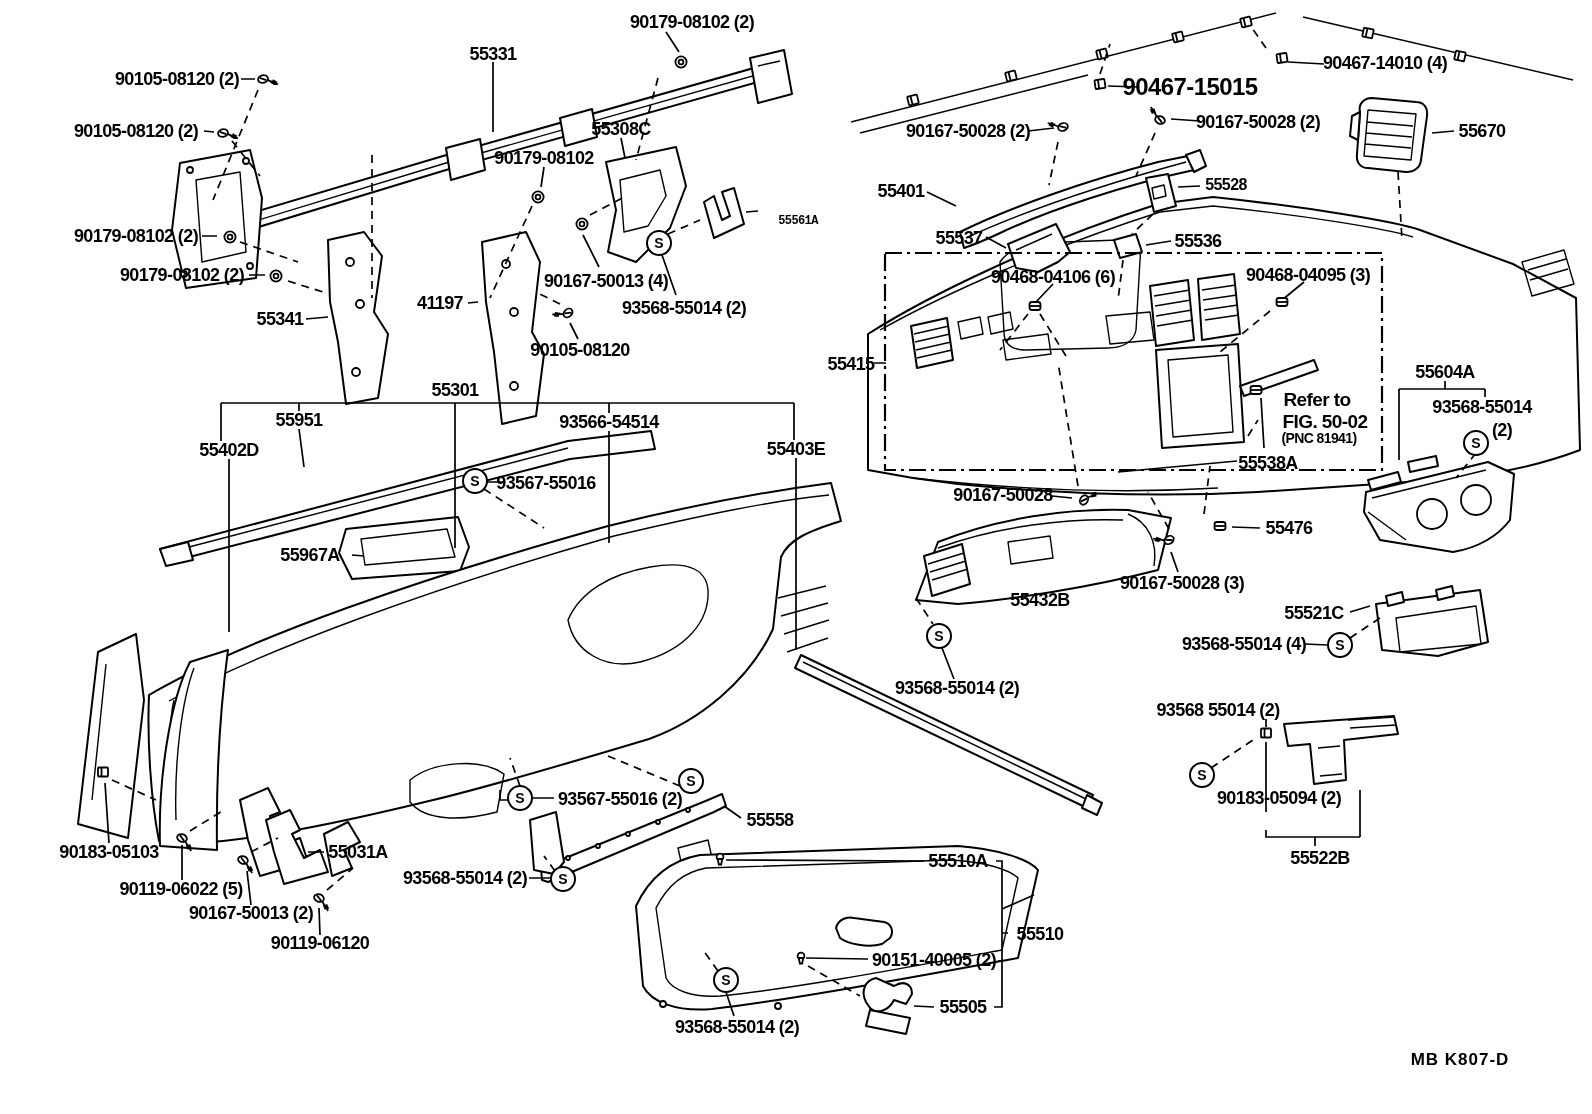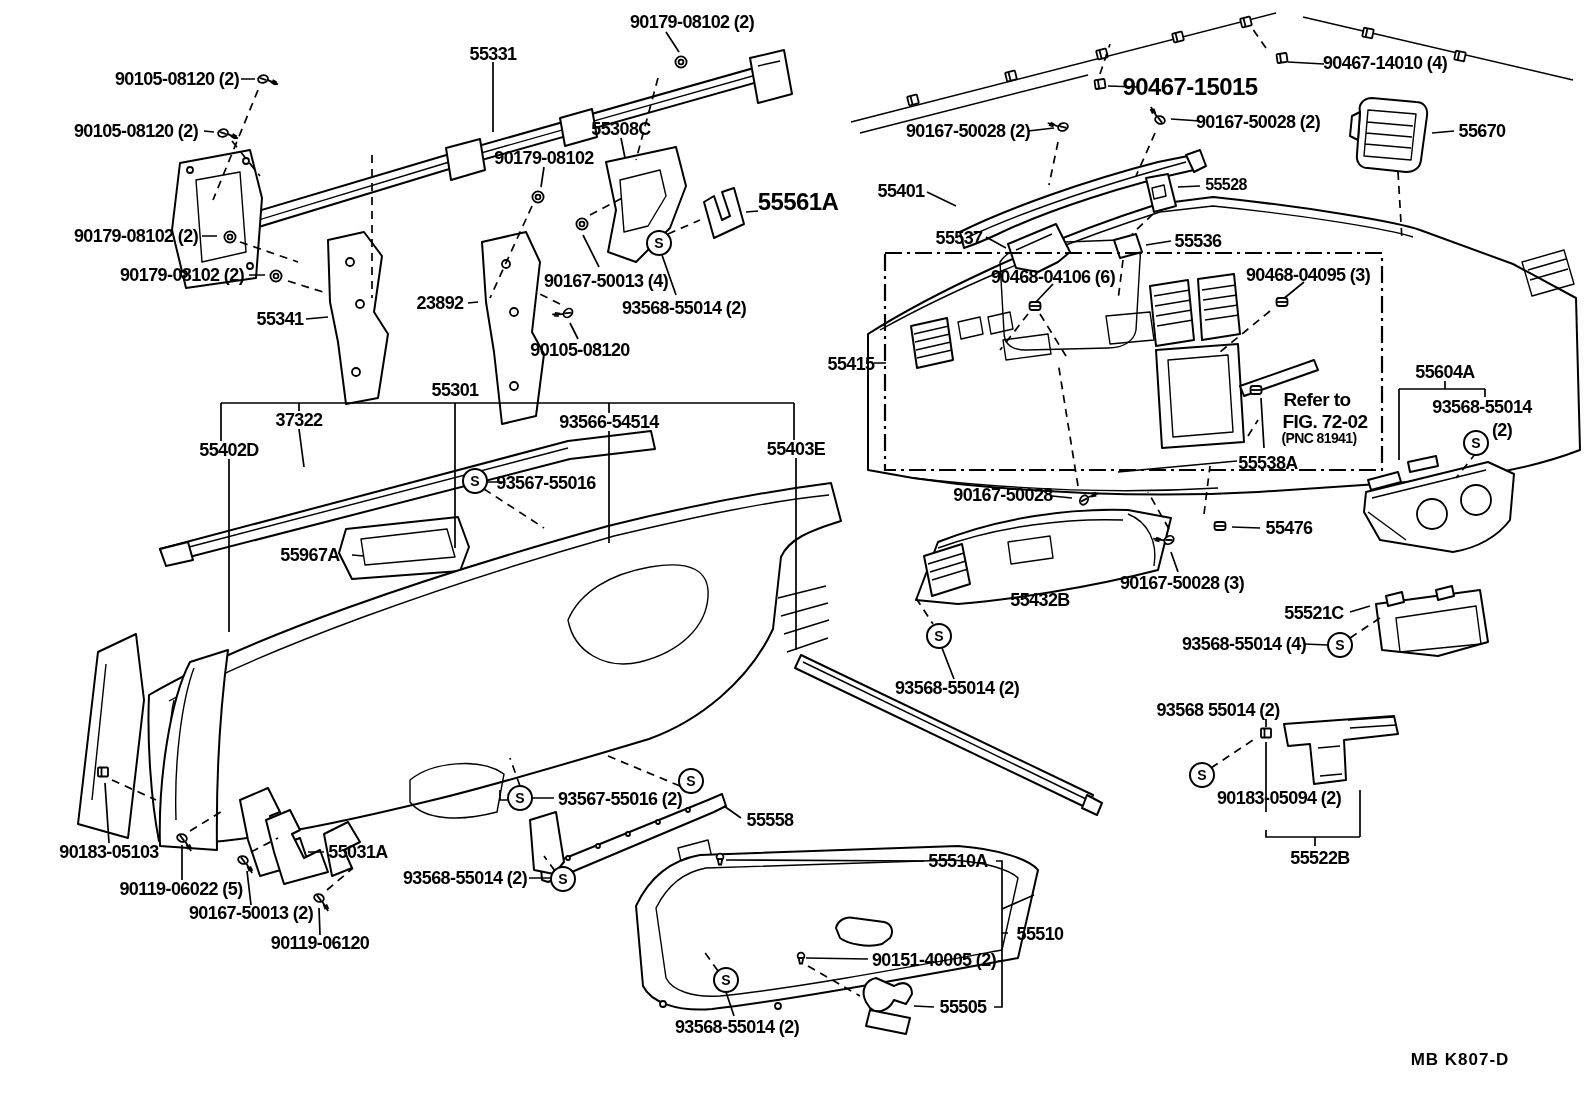--- a/index.html
+++ b/index.html
@@ -255,30 +255,30 @@
   </g>
 </svg>
 
 <div id="labels-layer">
       <div class="plabel" style="left: 684px; top: 22px; font-size: 18px;">90179-08102 (2)</div>
       <div class="plabel" style="left: 485px; top: 54px; font-size: 18px;">55331</div>
       <div class="plabel" style="left: 169px; top: 79px; font-size: 18px;">90105-08120 (2)</div>
       <div class="plabel" style="left: 128px; top: 131px; font-size: 18px;">90105-08120 (2)</div>
       <div class="plabel" style="left: 613px; top: 129px; font-size: 18px;">55308C</div>
       <div class="plabel" style="left: 536px; top: 158px; font-size: 18px;">90179-08102</div>
-      <div class="plabel" style="left: 790px; top: 202px; font-size: 24px;">55561A</div>
+      <div class="plabel" style="left: 790px; top: 221px; font-size: 12px; font-family: Liberation Mono, monospace;">55561A</div>
       <div class="plabel" style="left: 128px; top: 236px; font-size: 18px;">90179-08102 (2)</div>
       <div class="plabel" style="left: 174px; top: 275px; font-size: 18px;">90179-08102 (2)</div>
       <div class="plabel" style="left: 272px; top: 319px; font-size: 18px;">55341</div>
-      <div class="plabel" style="left: 432px; top: 303px; font-size: 18px;">23892</div>
+      <div class="plabel" style="left: 432px; top: 303px; font-size: 18px;">41197</div>
       <div class="plabel" style="left: 598px; top: 281px; font-size: 18px;">90167-50013 (4)</div>
       <div class="plabel" style="left: 676px; top: 308px; font-size: 18px;">93568-55014 (2)</div>
       <div class="plabel" style="left: 572px; top: 350px; font-size: 18px;">90105-08120</div>
       <div class="plabel" style="left: 447px; top: 390px; font-size: 18px;">55301</div>
-      <div class="plabel" style="left: 291px; top: 420px; font-size: 18px;">37322</div>
+      <div class="plabel" style="left: 291px; top: 420px; font-size: 18px;">55951</div>
       <div class="plabel" style="left: 601px; top: 422px; font-size: 18px;">93566-54514</div>
       <div class="plabel" style="left: 221px; top: 450px; font-size: 18px;">55402D</div>
       <div class="plabel" style="left: 788px; top: 449px; font-size: 18px;">55403E</div>
       <div class="plabel" style="left: 302px; top: 555px; font-size: 18px;">55967A</div>
       <div class="plabel" style="left: 538px; top: 483px; font-size: 18px;">93567-55016</div>
       <div class="plabel" style="left: 612px; top: 799px; font-size: 18px;">93567-55016 (2)</div>
       <div class="plabel" style="left: 762px; top: 820px; font-size: 18px;">55558</div>
       <div class="plabel" style="left: 457px; top: 878px; font-size: 18px;">93568-55014 (2)</div>
       <div class="plabel" style="left: 101px; top: 852px; font-size: 18px;">90183-05103</div>
       <div class="plabel" style="left: 173px; top: 889px; font-size: 18px;">90119-06022 (5)</div>
@@ -299,21 +299,21 @@
       <div class="plabel" style="left: 1218px; top: 185px; font-size: 16px;">55528</div>
       <div class="plabel" style="left: 951px; top: 238px; font-size: 18px;">55537</div>
       <div class="plabel" style="left: 1190px; top: 241px; font-size: 18px;">55536</div>
       <div class="plabel" style="left: 1045px; top: 277px; font-size: 18px;">90468-04106 (6)</div>
       <div class="plabel" style="left: 1300px; top: 275px; font-size: 18px;">90468-04095 (3)</div>
       <div class="plabel" style="left: 843px; top: 364px; font-size: 18px;">55415</div>
       <div class="plabel" style="left: 1437px; top: 372px; font-size: 18px;">55604A</div>
       <div class="plabel" style="left: 1474px; top: 407px; font-size: 18px;">93568-55014</div>
       <div class="plabel" style="left: 1494px; top: 430px; font-size: 18px;">(2)</div>
       <div class="plabel" style="left: 1309px; top: 399px; font-size: 19px;">Refer to</div>
-      <div class="plabel" style="left: 1317px; top: 421px; font-size: 19px;">FIG. 72-02</div>
+      <div class="plabel" style="left: 1317px; top: 421px; font-size: 19px;">FIG. 50-02</div>
       <div class="plabel" style="left: 1311px; top: 438px; font-size: 14px;">(PNC 81941)</div>
       <div class="plabel" style="left: 1260px; top: 463px; font-size: 18px;">55538A</div>
       <div class="plabel" style="left: 995px; top: 495px; font-size: 18px;">90167-50028</div>
       <div class="plabel" style="left: 1281px; top: 528px; font-size: 18px;">55476</div>
       <div class="plabel" style="left: 1174px; top: 583px; font-size: 18px;">90167-50028 (3)</div>
       <div class="plabel" style="left: 1032px; top: 600px; font-size: 18px;">55432B</div>
       <div class="plabel" style="left: 949px; top: 688px; font-size: 18px;">93568-55014 (2)</div>
       <div class="plabel" style="left: 1236px; top: 644px; font-size: 18px;">93568-55014 (4)</div>
       <div class="plabel" style="left: 1306px; top: 613px; font-size: 18px;">55521C</div>
       <div class="plabel" style="left: 1210px; top: 710px; font-size: 18px;">93568 55014 (2)</div>

